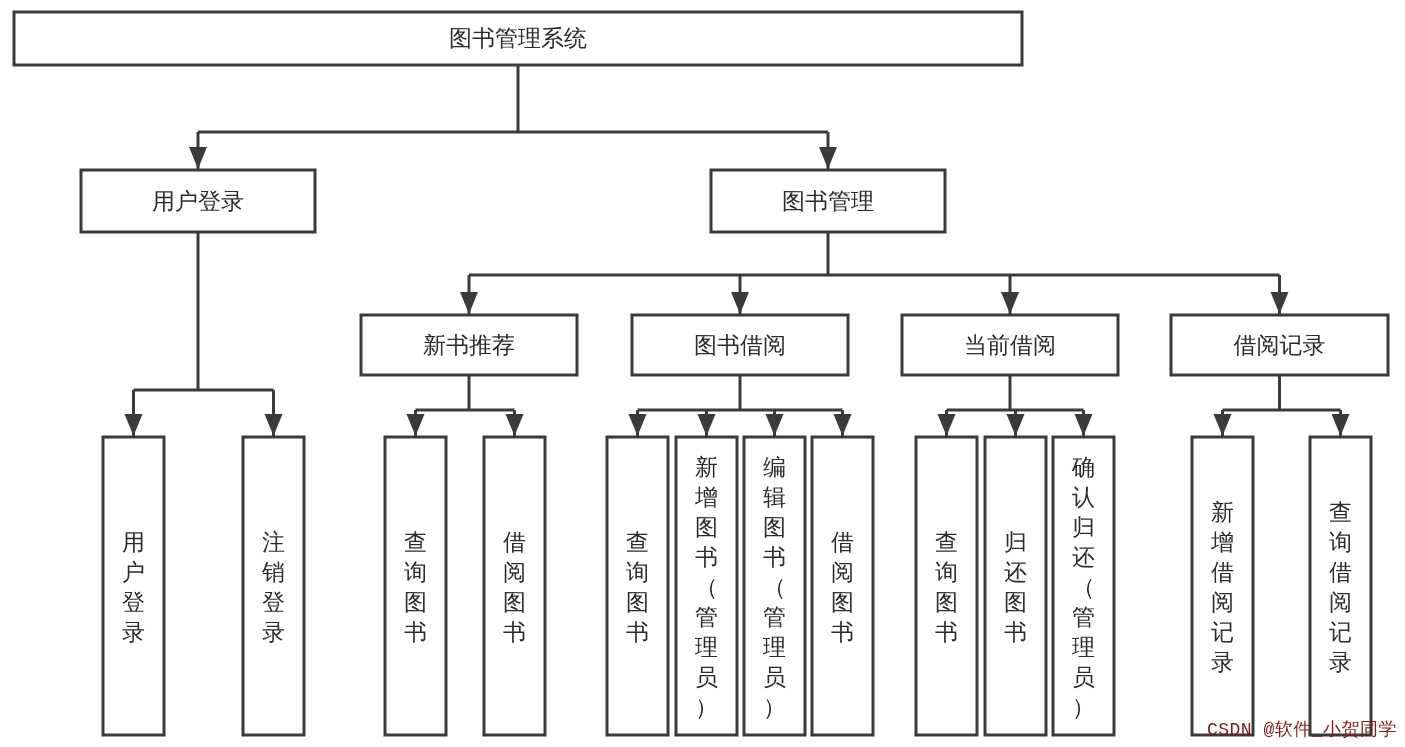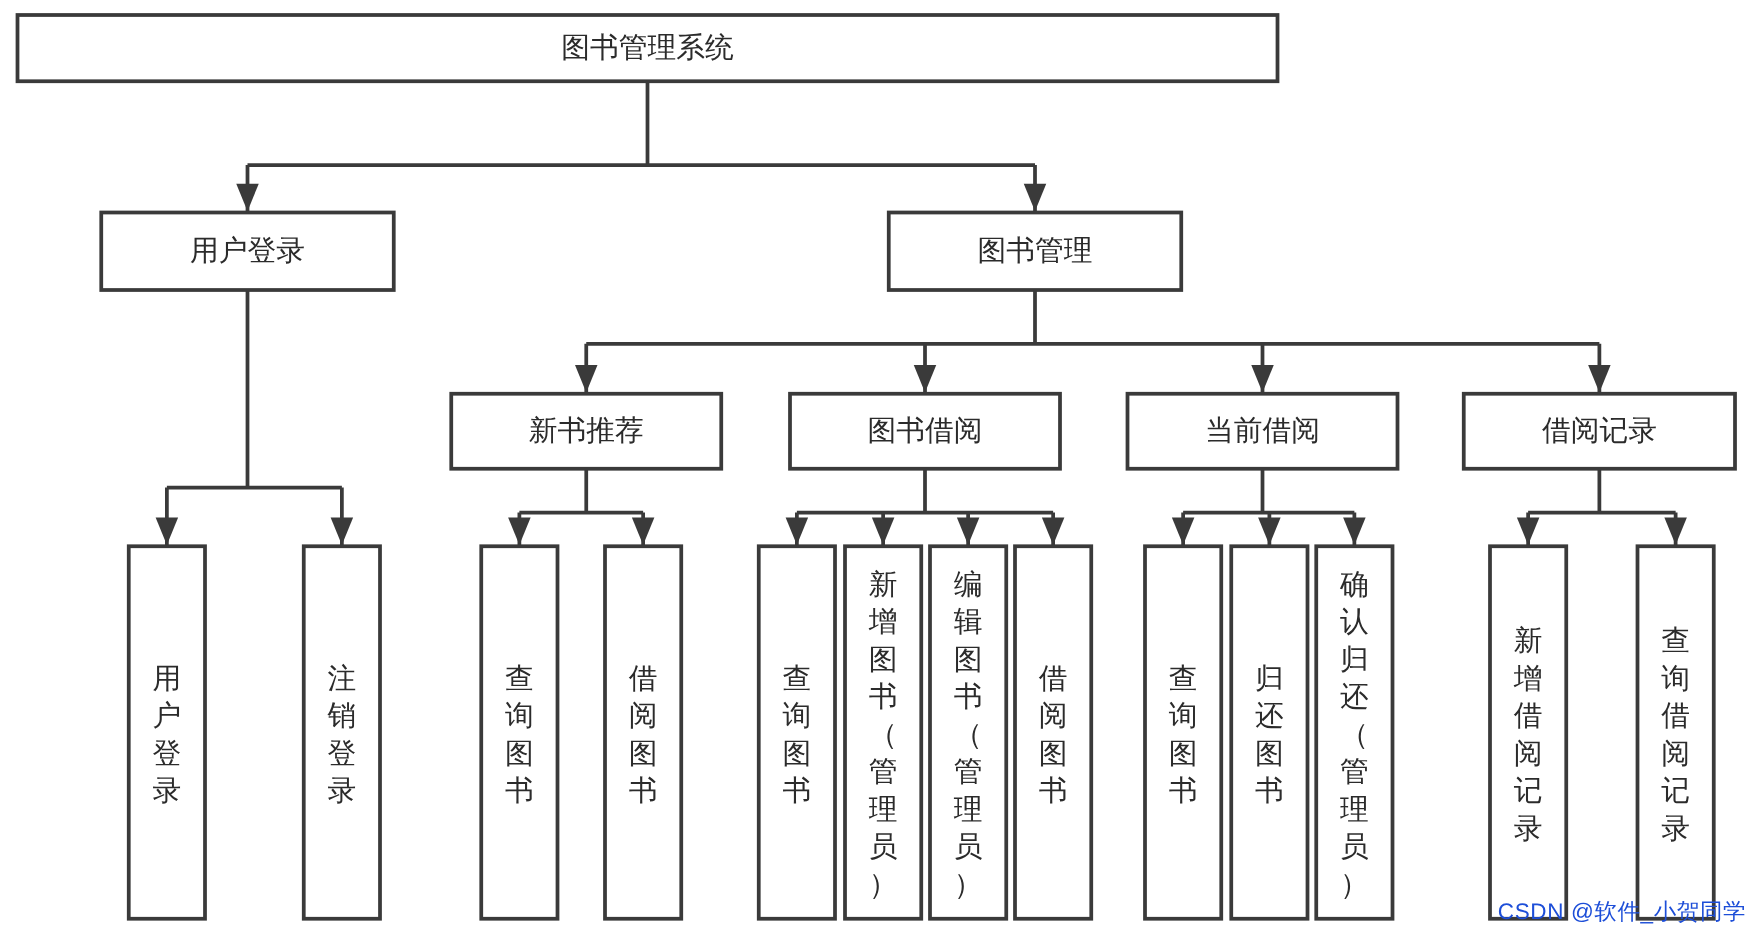--- a/index.html
+++ b/index.html
@@ -48,23 +48,23 @@
     fill: none;
   }
   .arrow-head {
     fill: #3a3a3a;
     stroke: none;
   }
   .watermark {
     position: absolute;
     right: 8px;
     bottom: 6px;
-    color: #1d4ed8;
+    color: #7f1d1d;
     font-size: 18px;
-    font-family: Liberation Sans, sans-serif;
+    font-family: Liberation Mono, monospace;
     letter-spacing: 0.5px;
     white-space: nowrap;
     pointer-events: none;
   }
 </style>
 </head>
 <body>
 
 <div id="diagram-root">
 

